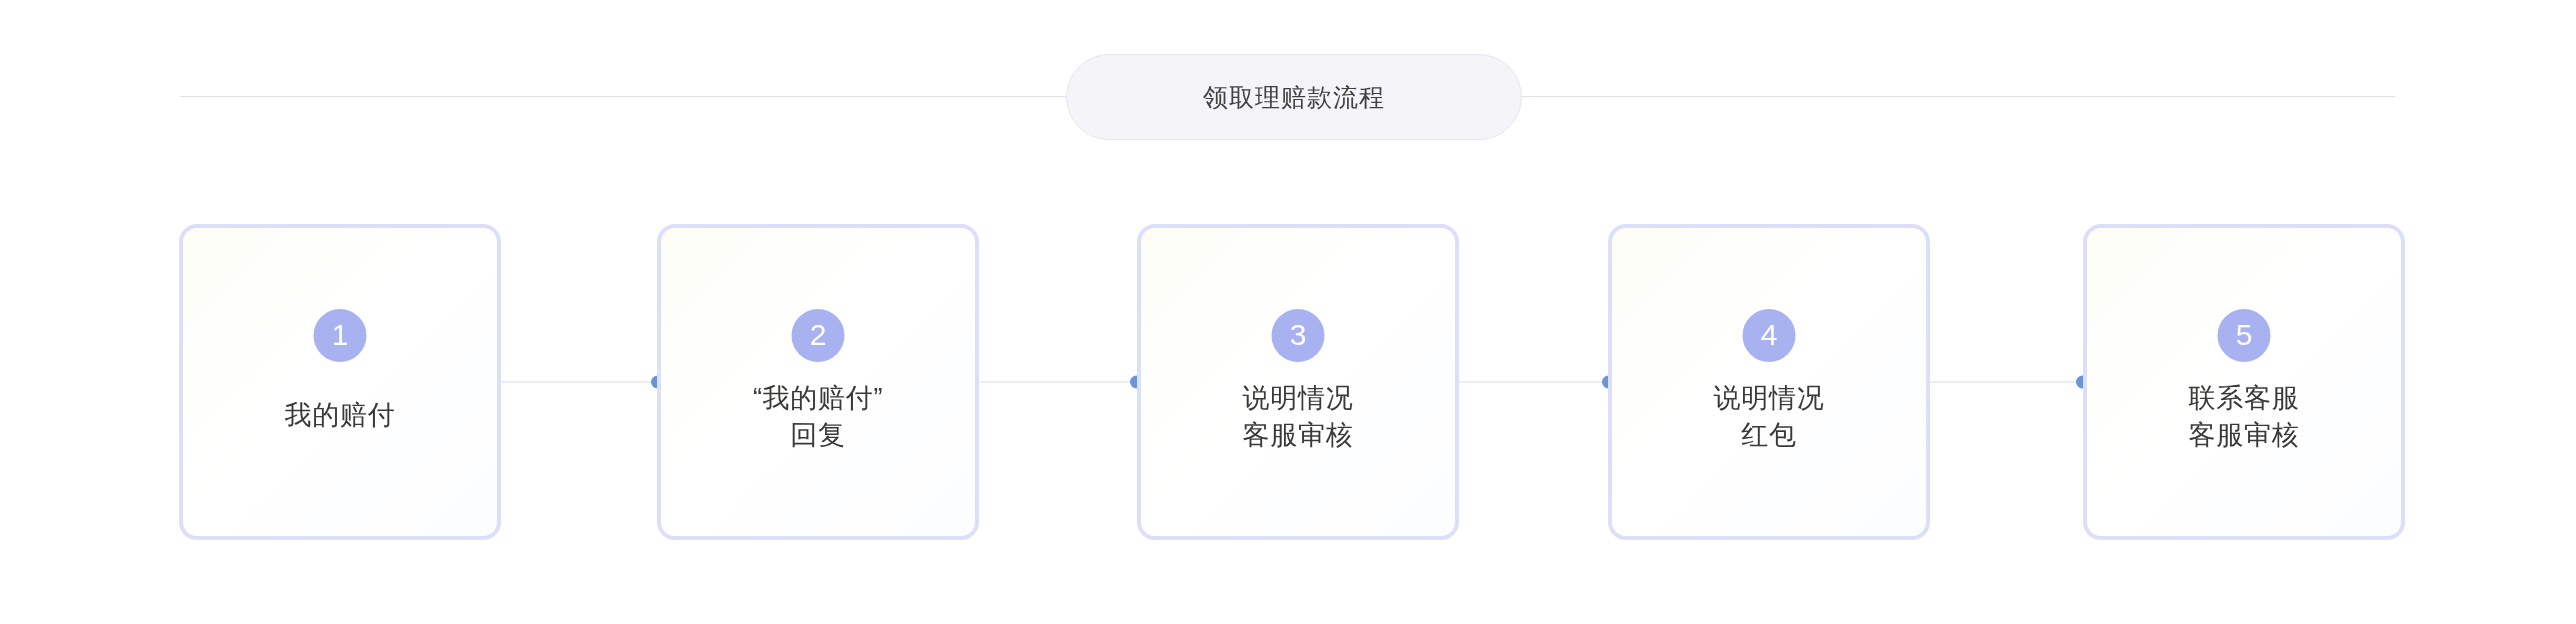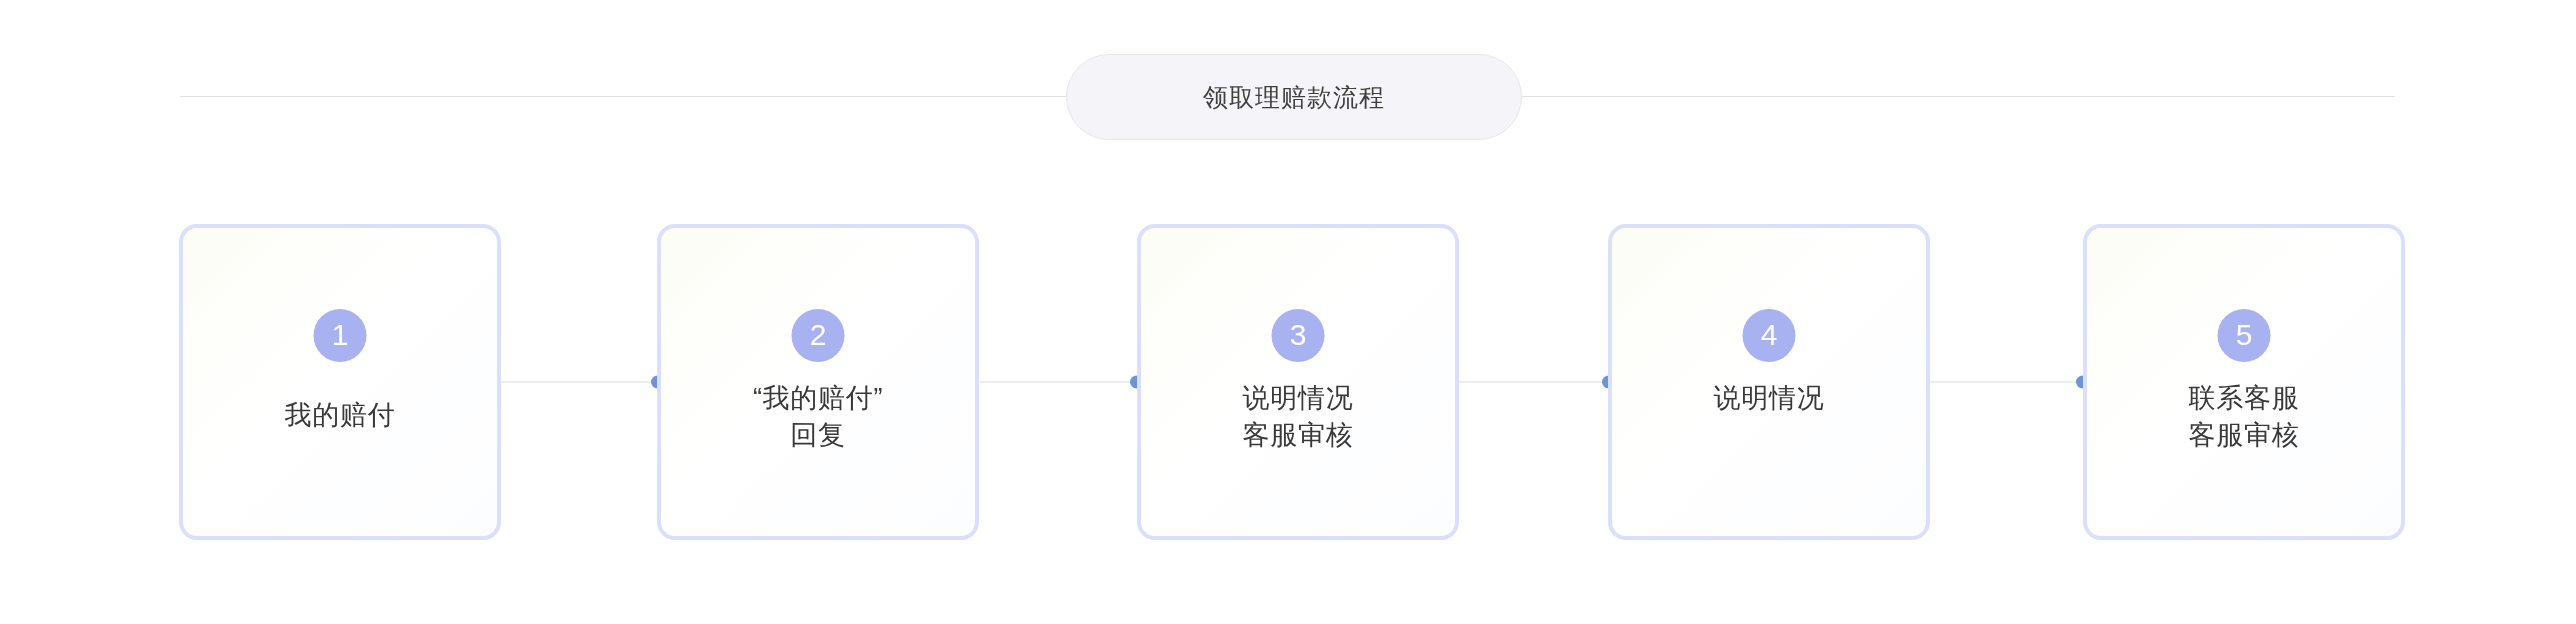--- a/index.html
+++ b/index.html
@@ -215,20 +215,21 @@
         <span class="step-label-line">客服审核</span>
       </div>
     </div>
 
     <div class="step-card" style="left:1608px;">
       <div class="step-badge">
         <span class="step-badge-num">4</span>
       </div>
       <div class="step-label two-line">
         <span class="step-label-line">说明情况</span>
+        <span class="step-label-line">红包</span>
       </div>
     </div>
 
     <div class="step-card" style="left:2083px;">
       <div class="step-badge">
         <span class="step-badge-num">5</span>
       </div>
       <div class="step-label two-line">
         <span class="step-label-line">联系客服</span>
         <span class="step-label-line">客服审核</span>

